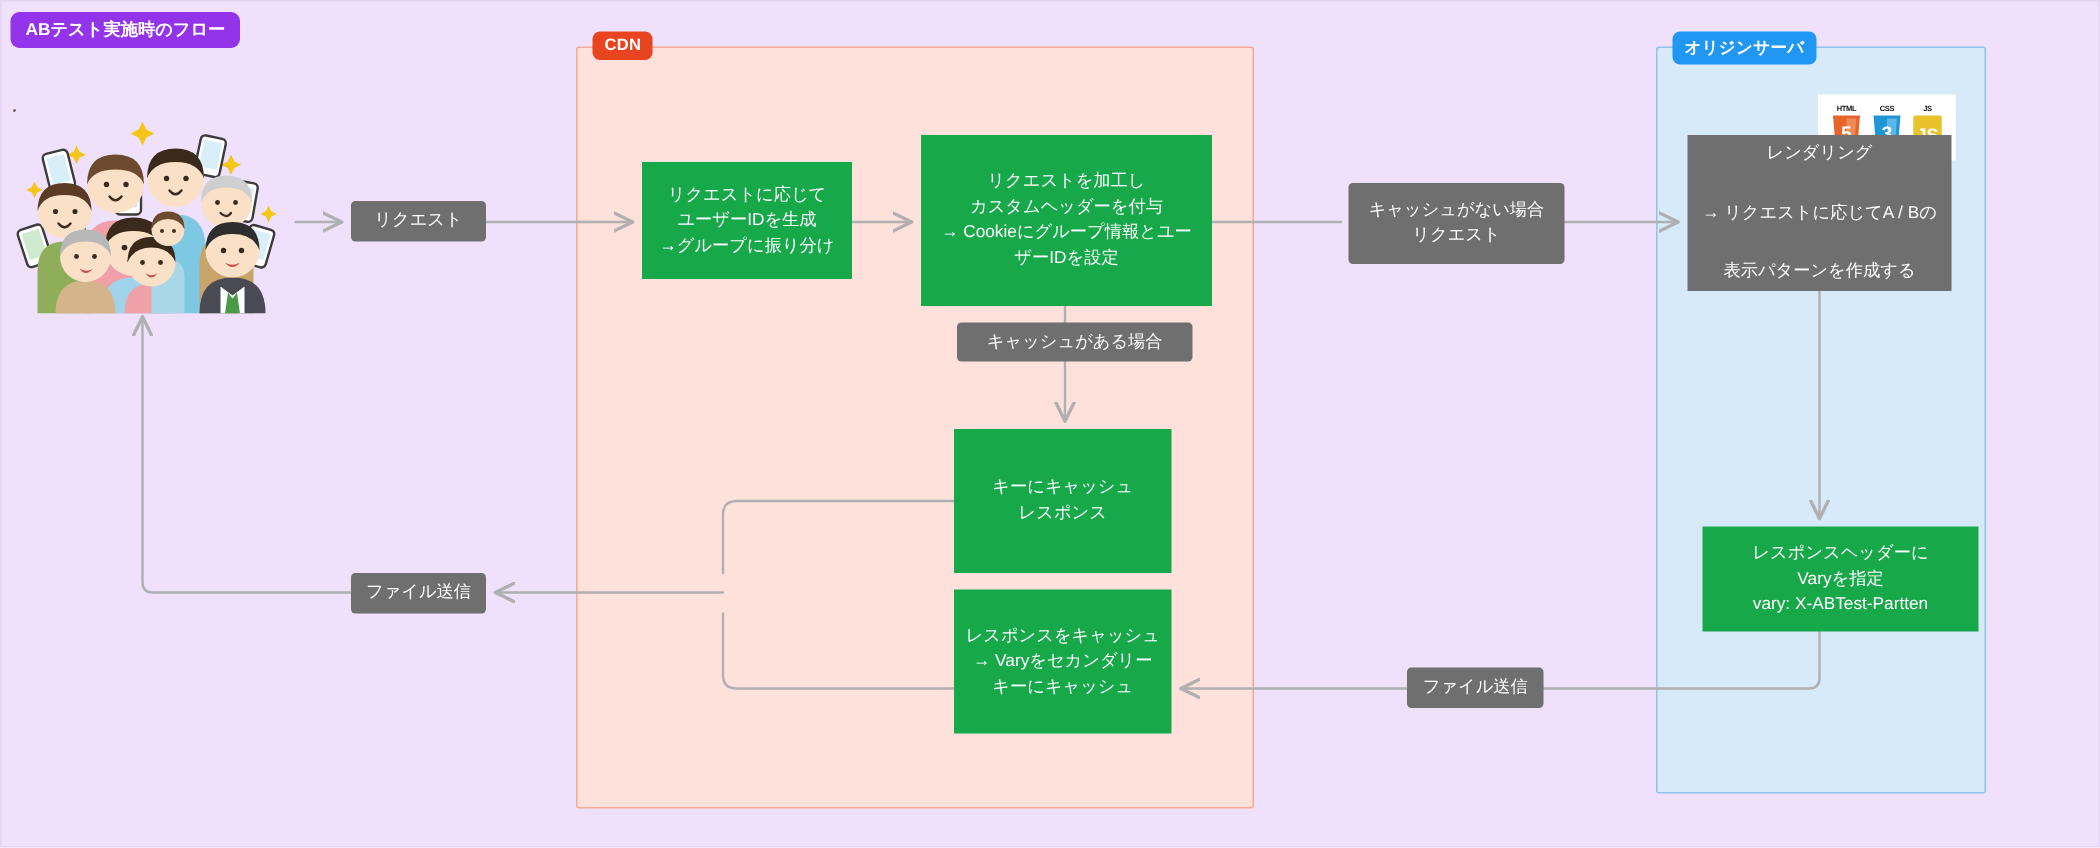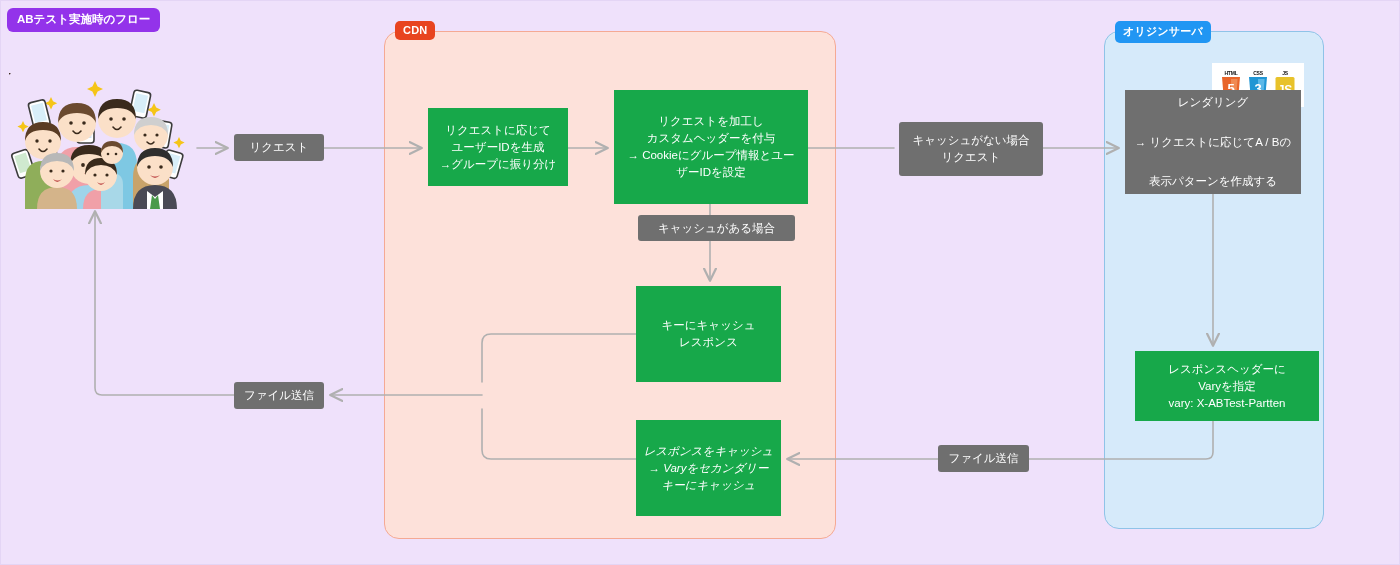--- a/index.html
+++ b/index.html
@@ -14,21 +14,21 @@
     width: 1400px; height: 565px;
     background: #efe1fb;
     border: 1px solid #e4d5f5;
   }
   
   #edges { position: absolute; left: 0; top: 0; width: 1400px; height: 565px; }
 
   
   .group {
     position: absolute;
-    border-radius: 15px;
+    border-radius: 2px;
     text-align: right;
   }
   .group-label {
     position: absolute;
     top: -11px; left: 10px;
     font-size: 11px; font-weight: bold;
     color: #ffffff;
     padding: 3px 8px 4px 8px;
     border-radius: 5px;
     white-space: nowrap;
@@ -77,21 +77,21 @@
     font-size: 11.5px; line-height: 17px;
     border-radius: 3px;
     padding: 4px 8px;
   }
   .node span, .pill span { display: block; white-space: nowrap; }
 
   
   #n-assign   { left: 427px; top: 107px; width: 140px; height: 78px; text-align: right; }
   #n-modify   { left: 613px; top: 89px;  width: 194px; height: 114px; }
   #n-cacheres { left: 635px; top: 285px; width: 145px; height: 96px; }
-  #n-storecache { left: 635px; top: 419px; width: 145px; height: 96px; font-style: italic; }
+  #n-storecache { left: 635px; top: 392px; width: 145px; height: 96px; }
   #n-render   { left: 1124px; top: 89px; width: 176px; height: 104px; }
   #n-vary     { left: 1134px; top: 350px; width: 184px; height: 70px; }
 
   #p-request      { left: 233px; top: 133px; width: 90px; height: 27px; }
   #p-hascache     { left: 637px; top: 214px; width: 157px; height: 26px; }
   #p-nocache      { left: 898px; top: 121px; width: 144px; height: 54px; }
   #p-filesend-l   { left: 233px; top: 381px; width: 90px; height: 27px; }
   #p-filesend-r   { left: 937px; top: 444px; width: 91px; height: 27px; }
 
   

